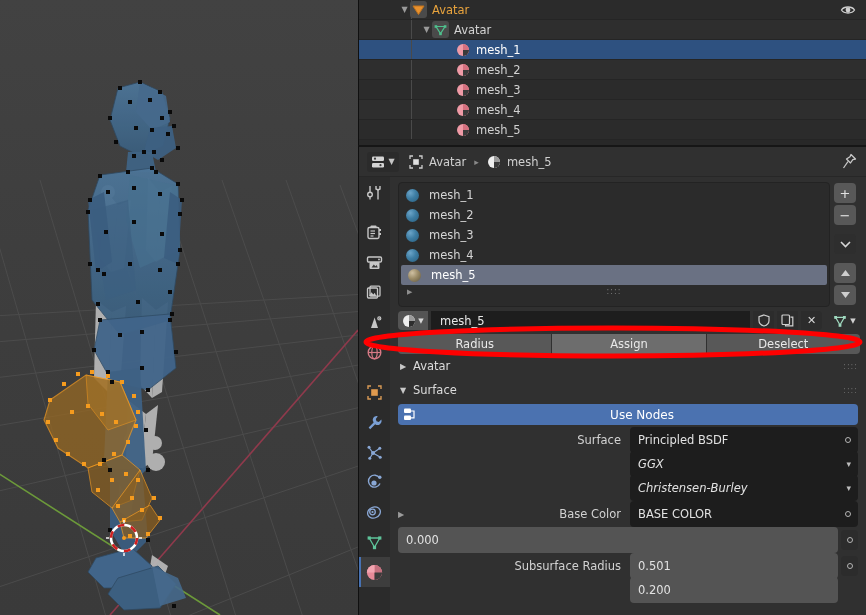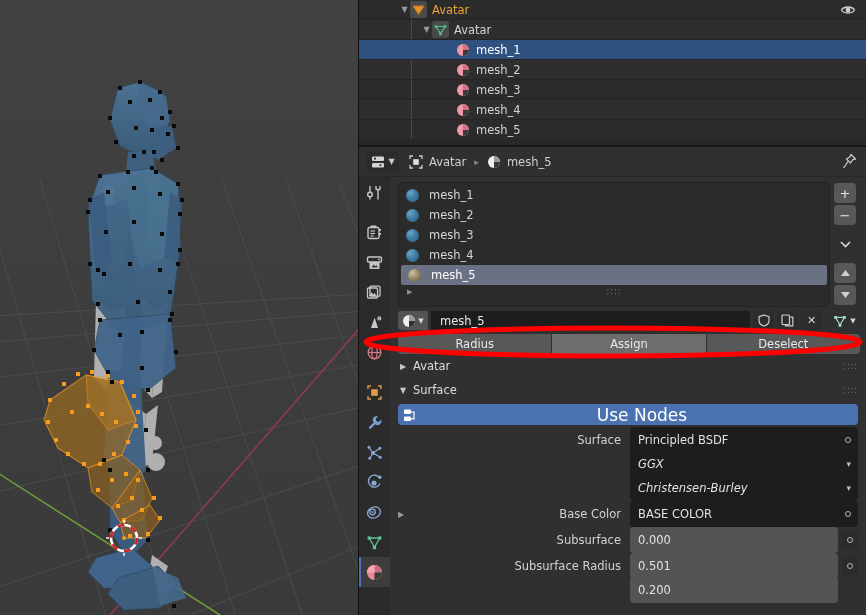--- a/index.html
+++ b/index.html
@@ -194,21 +194,21 @@
   }
   .panel-hdr .tri { width: 13px; color: #c8c8c8; font-size: 8px; }
   .panel-grip {
     position: absolute; right: 8px; color: #6d6d6d; font-size: 8px; letter-spacing: 1px;
   }
 
   
   #use-nodes {
     margin: 2px 8px 0 8px; height: 21px; background: #4b72b0; border-radius: 4px;
     display: flex; align-items: center; justify-content: center;
-    position: relative; color: #fff; font-size: 17px; cursor: pointer; padding-left: 28px;
+    position: relative; color: #fff; font-size: 12px; cursor: pointer; padding-left: 28px;
   }
   #use-nodes .un-icon { position: absolute; left: 5px; top: 3px; }
 
   
   .prop-row {
     display: flex; align-items: center; height: 22px;
     padding: 0 8px 0 8px; margin-top: 4px;
   }
   .prop-row.tight { margin-top: 2px; }
   .prop-label {
@@ -843,21 +843,20 @@
           </div>
           <div class="prop-row">
             <span class="prop-arrow">▶</span>
             <span class="prop-label" style="flex-basis: 218px; width: 218px;">Base Color</span>
             <div class="prop-field">
               <span>BASE COLOR</span>
               <span class="chev"><span style="display:inline-block;width:6px;height:6px;border:1px solid #b4b4b4;border-radius:50%"></span></span>
             </div>
           </div>
           <div class="prop-row">
-            <span class="prop-label">Subsurface</span>
             <div class="prop-field slider">
               <span>0.000</span>
             </div>
             <span class="anim-dot boxed">
               <i></i>
             </span>
           </div>
           <div class="prop-row">
             <span class="prop-label">Subsurface Radius</span>
             <div class="prop-field slider">

